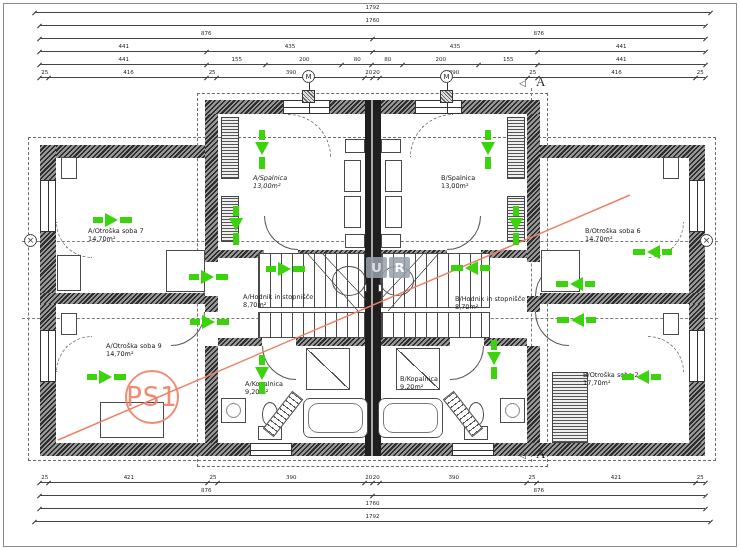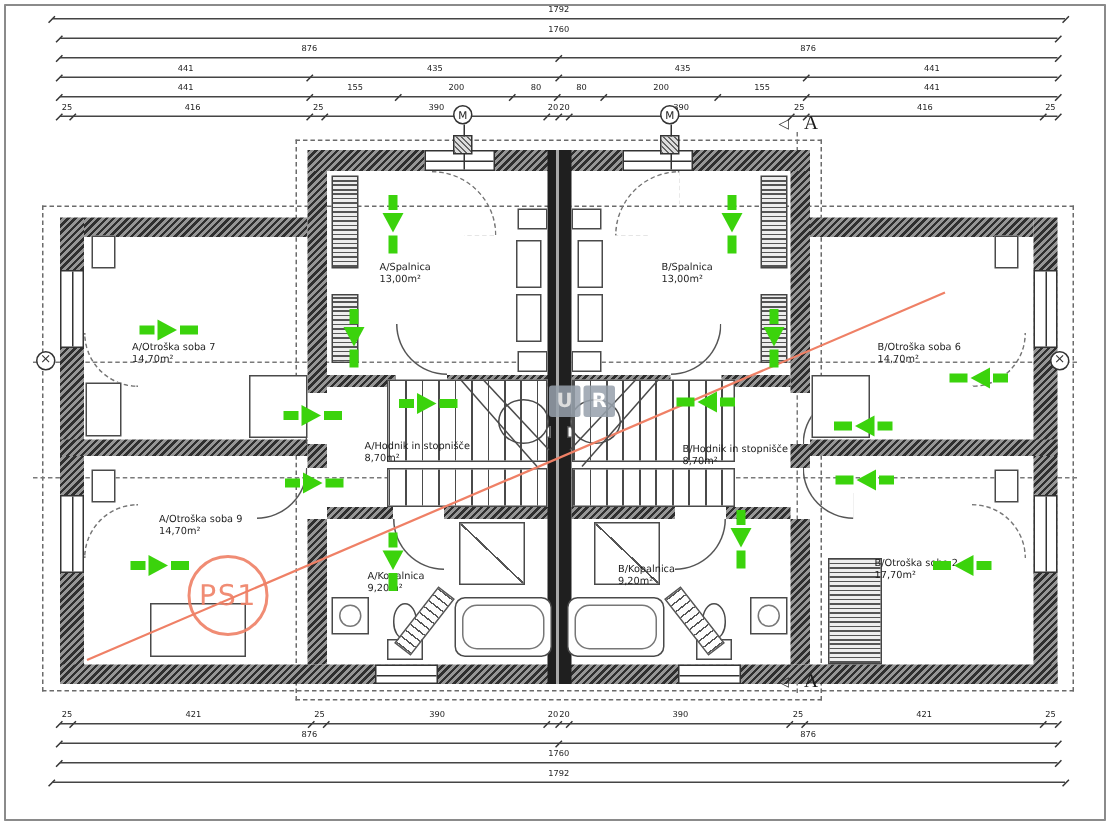--- a/index.html
+++ b/index.html
@@ -51,21 +51,21 @@
   .vent{position:absolute;width:13px;height:13px;border:1px solid #333;border-radius:50%;
         font-size:7px;display:flex;align-items:center;justify-content:center;background:#fff;box-sizing:border-box;}
   .ventsq{position:absolute;width:13px;height:13px;border:1px solid #333;box-sizing:border-box;
           background:repeating-linear-gradient(45deg,#666 0 1px,#ddd 1px 2.6px);}
   .ventstem{position:absolute;width:1px;background:#333;}
   .axmark{position:absolute;width:13px;height:13px;border:1px solid #333;border-radius:50%;
           font-size:9px;line-height:11px;text-align:center;background:#fff;box-sizing:border-box;color:#333;}
   .seclet{position:absolute;font-family:"Liberation Serif",serif;font-size:13px;color:#1a1a1a;}
   .sectri{position:absolute;font-size:9px;color:#333;}
   .ps1{position:absolute;width:54px;height:54px;border:2px solid var(--orange);border-radius:50%;
-       display:flex;align-items:center;justify-content:center;font-size:19px;color:var(--orange);
+       display:flex;align-items:center;justify-content:center;font-size:26px;color:var(--orange);
        box-sizing:border-box;opacity:.9;letter-spacing:1px;}
   .wmblk{position:absolute;width:21px;height:21px;background:#97a1ac;color:#fff;font-weight:bold;
          font-size:13px;display:flex;align-items:center;justify-content:center;opacity:.85;border-radius:2px;}
   svg.overlay{position:absolute;left:0;top:0;pointer-events:none;}
 </style>
 </head>
 <body>
 
 <div id="canvas">
 
@@ -237,21 +237,21 @@
 
   <svg class="overlay" width="740" height="550">
     <line x1="58" y1="440" x2="630" y2="195" stroke="#ef8066" stroke-width="1.5"></line>
     <line x1="322" y1="253" x2="366" y2="300" stroke="#4a4a4a" stroke-width="1"></line>
     <line x1="307" y1="253" x2="358" y2="311" stroke="#4a4a4a" stroke-width="1"></line>
     <line x1="424" y1="253" x2="380" y2="300" stroke="#4a4a4a" stroke-width="1"></line>
     <line x1="439" y1="253" x2="388" y2="311" stroke="#4a4a4a" stroke-width="1"></line>
   </svg>
 
   <div id="labels">
-      <div class="roomlab" style="left: 253px; top: 175px; width: 120px; height: 16px;">
+      <div class="roomlab" style="left: 253px; top: 175px; width: 120px; height: 16px; font-style: italic;">
         <div>A/Spalnica</div>
         <div>13,00m²</div>
       </div>
       <div class="roomlab" style="left: 441px; top: 175px; width: 120px; height: 16px;">
         <div>B/Spalnica</div>
         <div>13,00m²</div>
       </div>
       <div class="roomlab" style="left: 88px; top: 228px; width: 120px; height: 16px;">
         <div>A/Otroška soba 7</div>
         <div>14,70m²</div>
@@ -273,21 +273,21 @@
         <div>8,70m²</div>
       </div>
       <div class="roomlab" style="left: 455px; top: 296px; width: 120px; height: 16px;">
         <div>B/Hodnik in stopnišče</div>
         <div>8,70m²</div>
       </div>
       <div class="roomlab" style="left: 245px; top: 381px; width: 120px; height: 16px;">
         <div>A/Kopalnica</div>
         <div>9,20m²</div>
       </div>
-      <div class="roomlab" style="left: 412px; top: 376px; width: 120px; height: 16px;">
+      <div class="roomlab" style="left: 400px; top: 376px; width: 120px; height: 16px;">
         <div>B/Kopalnica</div>
         <div>9,20m²</div>
       </div>
     </div>
 
   <div id="arrows">
       <div class="garr" style="left: 93px; top: 213px; width: 40px; height: 14px; transform: rotate(0deg);">
         <div class="b1"></div>
         <div class="tri"></div>
         <div class="b2"></div>

